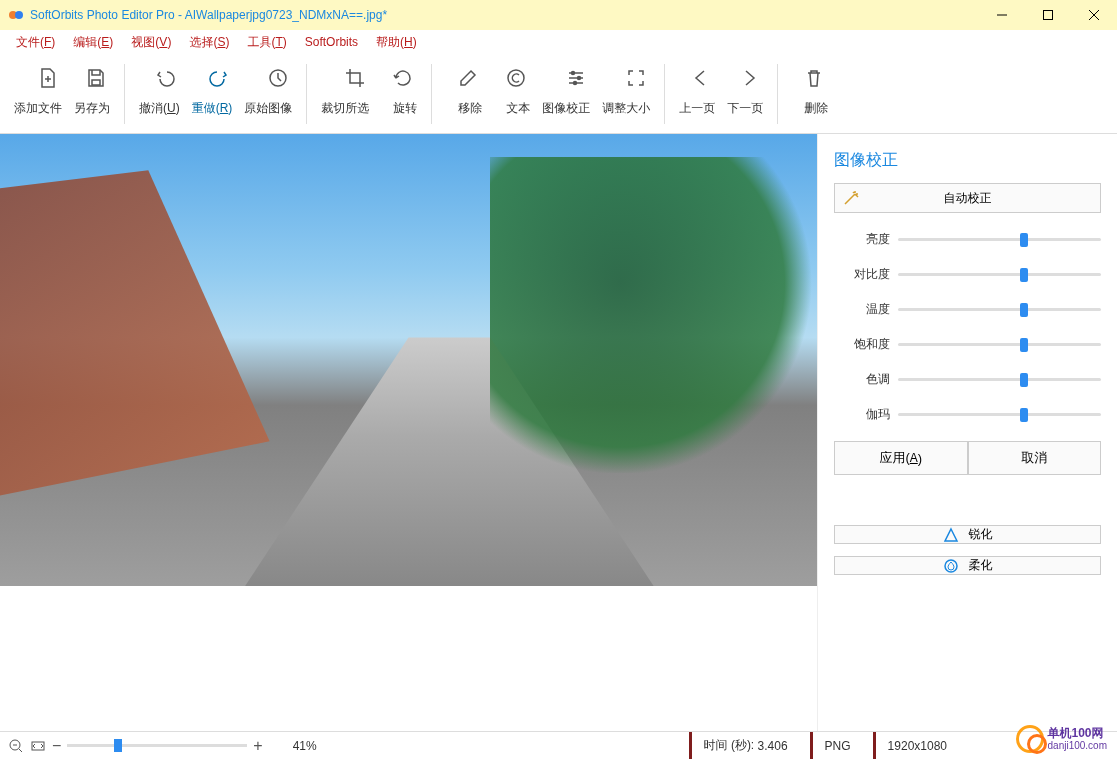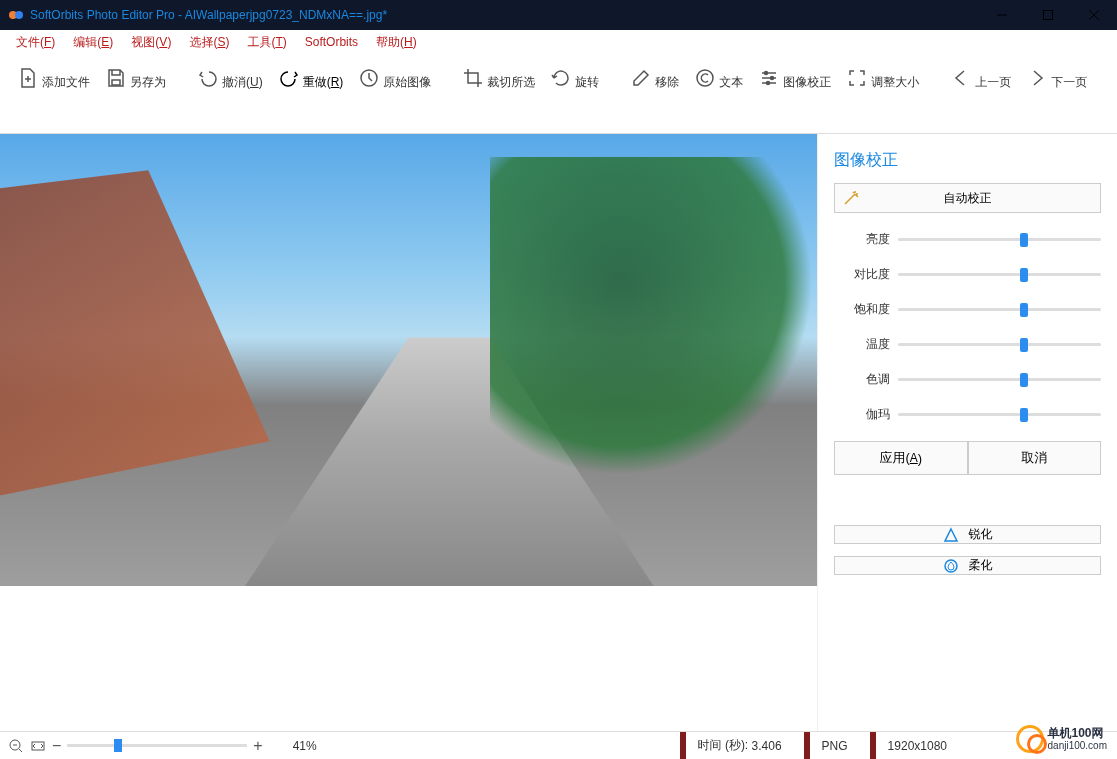--- a/index.html
+++ b/index.html
@@ -1,34 +1,34 @@
 <!DOCTYPE html>
 <html><head>
 <meta charset="utf-8">
 <style>
 * { margin: 0; padding: 0; box-sizing: border-box; font-family: "Microsoft YaHei", "Segoe UI", sans-serif; font-size: 12px; }
 body { background: #fff; width: 1117px; height: 759px; overflow: hidden; display: flex; flex-direction: column; }
 
-.titlebar { height: 30px; display: flex; align-items: center; padding-left: 8px; background: #0f172a; }
+.titlebar { height: 30px; display: flex; align-items: center; padding-left: 8px; background: #fef9c3; }
 .titlebar .app-icon { width: 16px; height: 16px; margin-right: 6px; }
 .titlebar .title { color: #1a88e0; font-size: 12px; }
 .titlebar .win-controls { margin-left: auto; display: flex; }
 .titlebar .win-btn { width: 46px; height: 30px; display: flex; align-items: center; justify-content: center; color: #333; }
 
 .menubar { height: 24px; display: flex; align-items: center; padding-left: 8px; gap: 2px; }
 .menubar .menu-item { padding: 3px 8px; color: #b91c1c; cursor: default; }
 .menubar .menu-item u { text-decoration: underline; }
 
 .toolbar { height: 80px; display: flex; align-items: flex-start; padding: 6px 8px 0; border-bottom: 1px solid #ddd; }
 .tool-group { display: flex; }
 .tool-sep { width: 1px; height: 60px; background: #ddd; margin: 4px 8px 0; }
-.tool-btn { display: flex; flex-direction: row; align-items: center; padding: 4px 6px; min-width: 48px; cursor: pointer; }
+.tool-btn { display: flex; flex-direction: column; align-items: flex-end; padding: 4px 6px; min-width: 48px; cursor: pointer; }
 .tool-btn .icon { width: 28px; height: 28px; display: flex; align-items: center; justify-content: center; margin-bottom: 8px; color: #555; }
 .tool-btn .tlabel { font-size: 12px; color: #333; white-space: nowrap; }
-.tool-btn.disabled .icon, .tool-btn.disabled .tlabel { color: #000000; }
+.tool-btn.disabled .icon, .tool-btn.disabled .tlabel { color: #0369a1; }
 
 .main { flex: 1; display: flex; overflow: hidden; }
 .canvas-area { flex: 1; background: #fff; display: flex; flex-direction: column; overflow: hidden; }
 .canvas-inner { flex: 1; position: relative; overflow: hidden; }
 .img-placeholder { width: 100%; height: 452px; background:
   linear-gradient(to bottom, #58a8e8 0%, #8fcaf0 30%, #b5dcf2 45%, #808080 60%, #9e9e9e 100%);
   position: relative; overflow: hidden; }
 .img-placeholder::before { content:""; position:absolute; left:0; top:0; width:33%; height:80%;
   background: linear-gradient(135deg,#8a4a3a,#b86a4a); clip-path: polygon(0 15%, 55% 10%, 100% 85%, 0 100%); opacity:.9; }
 .img-placeholder::after { content:""; position:absolute; right:0; top:5%; width:40%; height:70%;
@@ -50,26 +50,26 @@
 .panel-btn u { text-decoration: underline; }
 .effect-buttons { display: flex; gap: 12px; margin-top: 50px; flex-direction: column; }
 .effect-btn { flex: 1; height: 40px; border: 1px solid #ccc; background: #fafafa; display: flex; align-items: center; justify-content: center; gap: 10px; cursor: pointer; font-size: 14px; }
 .effect-btn .eicon { color: #1a88e0; }
 
 .statusbar { height: 28px; border-top: 1px solid #ddd; display: flex; align-items: center; padding: 0 8px; gap: 10px; font-size: 12px; color: #333; }
 .statusbar .zoom-ctrl { display: flex; align-items: center; gap: 6px; }
 .statusbar .ztrack { width: 180px; height: 3px; background: #ddd; position: relative; }
 .statusbar .zthumb { position: absolute; left: 26%; top: -5px; width: 8px; height: 13px; background: #2d8cf0; }
 .statusbar .spacer { flex: 1; }
-.statusbar .sect { padding: 0 12px; border-left: 6px solid #7f1d1d; height: 100%; display: flex; align-items: center; }
+.statusbar .sect { padding: 0 12px; border-left: 3px solid #7f1d1d; height: 100%; display: flex; align-items: center; }
 .statusbar .sect:first-of-type { border-left: none; }
 .watermark { position: absolute; right: 10px; bottom: 6px; display: flex; align-items: center; gap: 4px; opacity: .9; }
 .watermark .wlogo { width: 28px; height: 28px; border: 3px solid #f90; border-radius: 50%; position: relative; }
 .watermark .wlogo::after { content:""; position:absolute; right:-6px; top:6px; width:14px; height:14px; border:3px solid #f60; border-radius:50%; }
-.watermark .wtext { color:#0f172a; font-size:13px; font-weight: bold; line-height:1.1; }
+.watermark .wtext { color:#4c1d95; font-size:13px; font-weight: bold; line-height:1.1; }
 
 svg { display: block; }
 </style>
 </head>
 <body>
 
 <div class="titlebar">
   <span class="app-icon">
     <svg width="16" height="16">
         <circle cx="5" cy="8" r="4" fill="#f08030"></circle>
@@ -272,27 +272,27 @@
           <div class="sthumb" style="left:62%"></div>
         </div>
     </div>
     <div class="slider-row">
       <span class="slabel">对比度</span>
       <div class="strack">
           <div class="sthumb" style="left:62%"></div>
         </div>
     </div>
     <div class="slider-row">
+      <span class="slabel">温度</span>
+      <div class="strack">
+          <div class="sthumb" style="left:62%"></div>
+        </div>
+    </div>
+    <div class="slider-row">
       <span class="slabel">饱和度</span>
-      <div class="strack">
-          <div class="sthumb" style="left:62%"></div>
-        </div>
-    </div>
-    <div class="slider-row">
-      <span class="slabel">温度</span>
       <div class="strack">
           <div class="sthumb" style="left:62%"></div>
         </div>
     </div>
     <div class="slider-row">
       <span class="slabel">色调</span>
       <div class="strack">
           <div class="sthumb" style="left:62%"></div>
         </div>
     </div>

